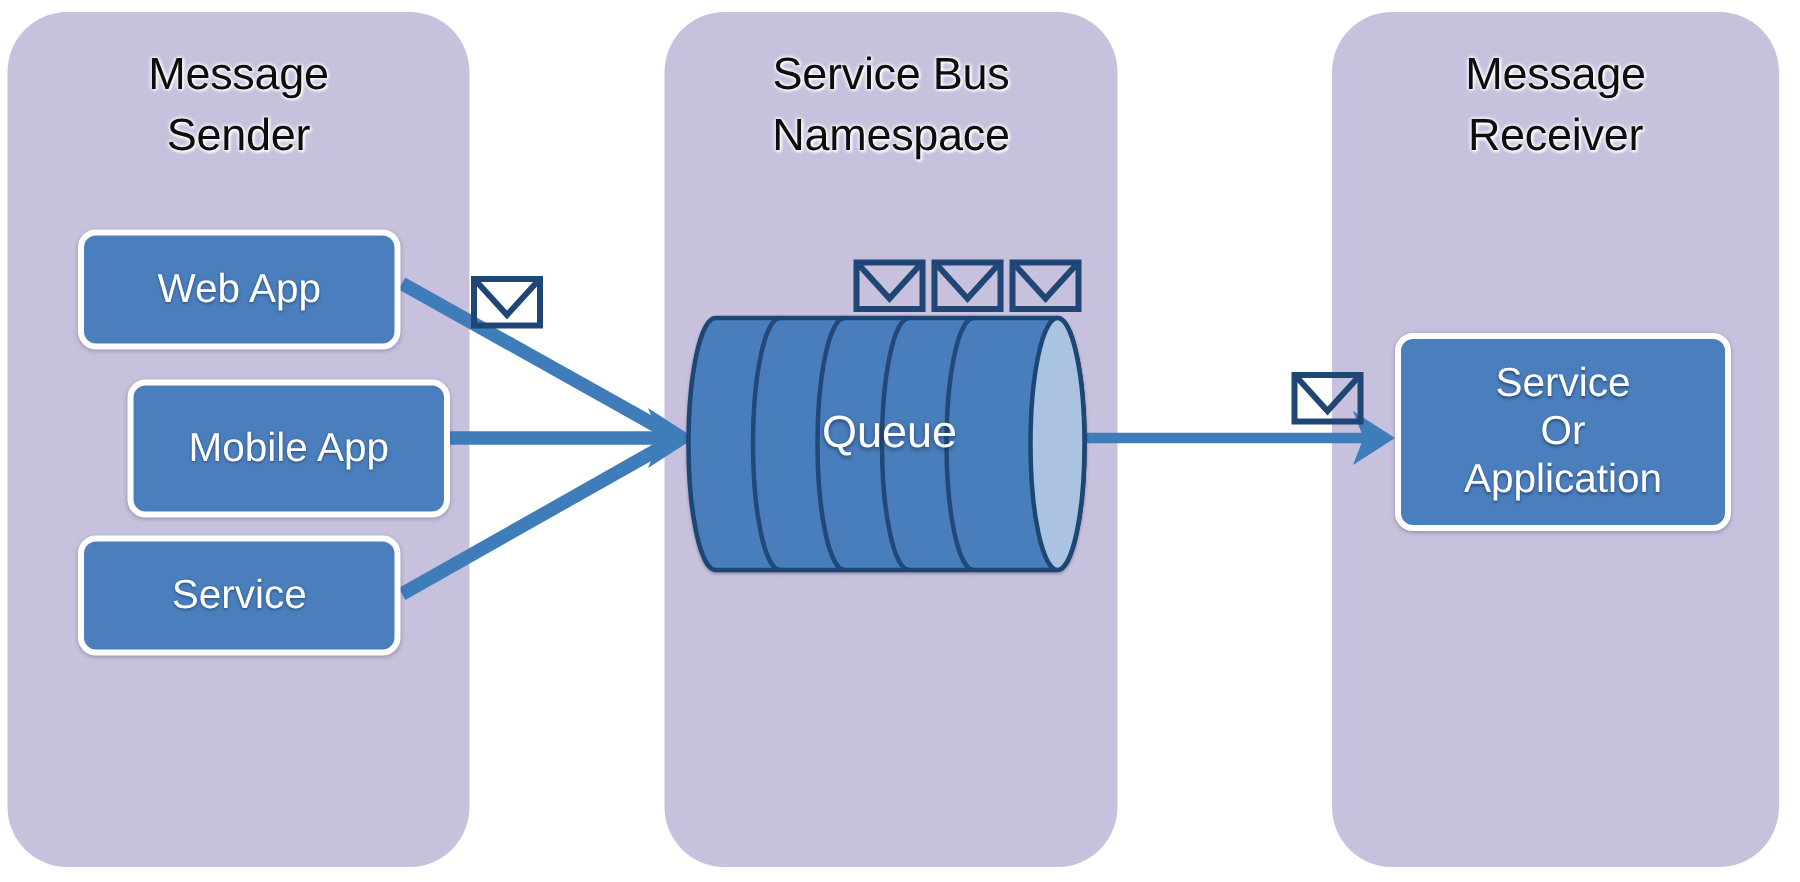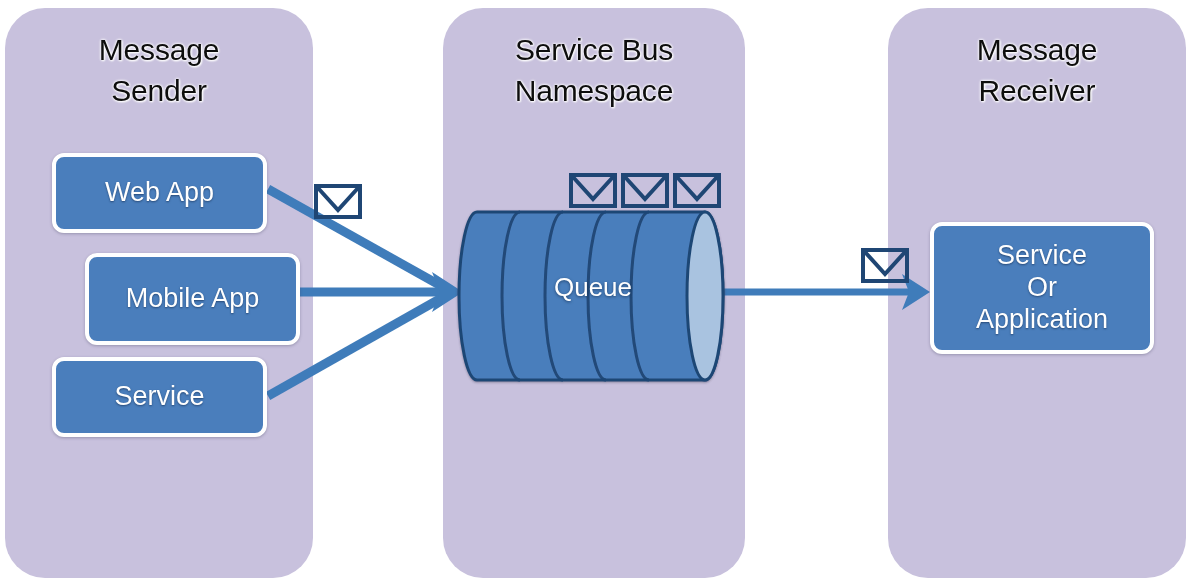--- a/index.html
+++ b/index.html
@@ -72,21 +72,21 @@
     height: 588px;
     overflow: visible;
     pointer-events: none;
   }
   .queue-label {
     position: absolute;
     left: 463px;
     top: 272px;
     width: 260px;
     text-align: center;
-    font-size: 26px;
+    font-size: 30px;
     color: #ffffff;
     text-shadow: 0 1px 3px rgba(20,45,80,0.7);
   }
 </style>
 </head>
 <body>
 
 <div id="diagram">
 
   <div class="panel" id="panel-sender">

